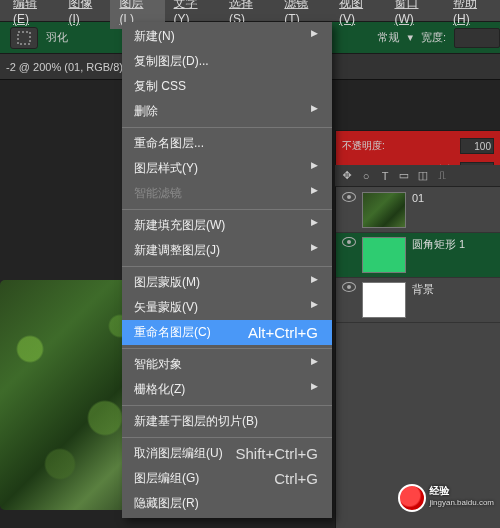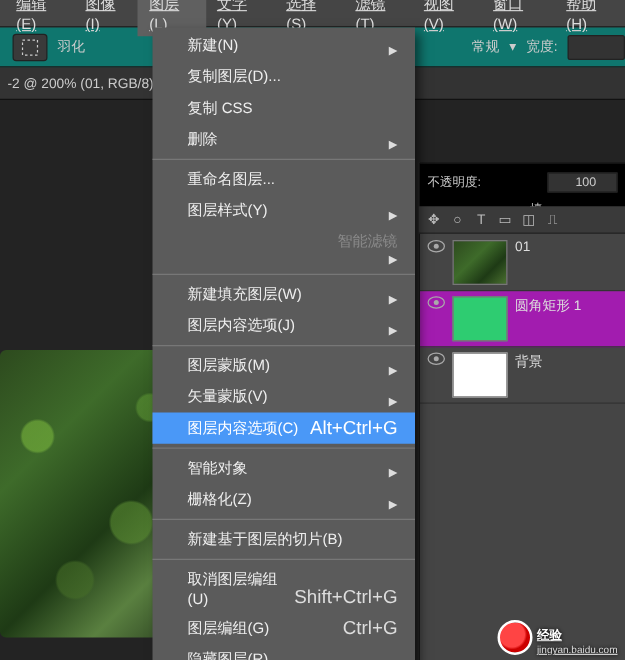--- a/index.html
+++ b/index.html
@@ -25,21 +25,21 @@
   .menubar-item {
     padding: 3px 9px;
     color: #ddd;
     cursor: default;
   }
   .menubar-item.active {
     background: #606060;
   }
   .toolbar {
     height: 32px;
-    background: #0f766e;
+    background: #14532d;
     border-bottom: 1px solid #1a1a1a;
     display: flex;
     align-items: center;
     padding-left: 10px;
     gap: 8px;
   }
   .toolbar .icon-slot {
     width: 28px; height: 22px;
     background: #3a3a3a;
     border: 1px solid #222;
@@ -97,27 +97,27 @@
     left: 122px; top: 22px;
     width: 210px;
     background: #5b5b5b;
     box-shadow: 4px 4px 8px rgba(0,0,0,.5);
     padding: 2px 0;
     z-index: 50;
   }
   .menu-item {
     display: flex;
     justify-content: space-between;
-    align-items: flex-end;
-    padding: 4px 14px 4px 28px;
+    align-items: flex-start;
+    padding: 4px 14px 4px 12px;
     color: #eee;
     font-size: 12px;
     cursor: default;
   }
-  .menu-item.disabled { color: #8a8a8a; flex-direction: column; }
+  .menu-item.disabled { color: #8a8a8a; }
   .menu-item.highlight {
     background: #4a98f7;
     color: #fff;
   }
   .menu-sep {
     height: 1px;
     background: #777;
     margin: 3px 0;
   }
   .menu-item .arrow {
@@ -132,47 +132,47 @@
   .right-panel {
     position: absolute;
     right: 0; top: 130px;
     width: 165px; height: 398px;
     background: #454545;
     border-left: 1px solid #1a1a1a;
     z-index: 5;
   }
   .panel-options {
     height: 50px;
-    background: #000000;
+    background: #b91c1c;
     border-top: 1px solid #1a1a1a;
     border-bottom: 7px solid #f9a8d4;
     padding: 4px 6px;
     font-size: 10px;
     color: #ccc;
   }
   .panel-icon-row {
     display: flex; gap: 6px; margin-top: 4px;
   }
   .panel-option-row {
     display: flex; justify-content: space-between; align-items: center;
     padding: 3px 0;
   }
   .panel-val {
-    width: 56px; height: 16px;
+    width: 34px; height: 16px;
     background: #333; border: 1px solid #222;
-    font-size: 10px; color: #ccc; text-align: right; padding-right: 16px;
+    font-size: 10px; color: #ccc; text-align: right; padding-right: 2px;
   }
 
   .layer-row {
     display: flex; align-items: flex-start;
     padding: 4px 6px;
     gap: 6px;
     border-bottom: 1px solid #333;
   }
-  .layer-row.selected { background: #a21caf; }
+  .layer-row.selected { background: #14532d; }
   .eye-icon {
     width: 14px; height: 10px;
     border: 1px solid #aaa; border-radius: 50%;
     position: relative;
   }
   .eye-icon::after {
     content: ""; position: absolute; left: 4px; top: 2px;
     width: 4px; height: 4px; background: #aaa; border-radius: 50%;
   }
   .thumb {
@@ -195,24 +195,23 @@
     border-bottom: 1px solid #222;
     z-index: 6;
   }
   .ticon {
     width: 16px; height: 16px; color: #bbb;
     display:flex;align-items:center;justify-content:center;font-size:11px;
   }
 
   .watermark {
     position: absolute;
-    right: 6px; bottom: 4px;
-    display:flex;align-items:flex-end;gap:4px;
+    right: 6px; bottom: 16px;
+    display:flex;align-items:flex-start;gap:4px;
     z-index: 60;
-    text-decoration: underline;
   }
   .wm-logo {
     width: 28px; height: 28px; border-radius: 50%;
     background: radial-gradient(circle at 40% 40%, #f44 0 10px, #c00 12px);
     border: 2px solid #fff;
   }
   .wm-txt { display:flex;flex-direction:column; font-size:10px; }
   .wm-txt .zh { color:#fff; font-weight:bold; text-shadow:0 0 3px #000;}
   .wm-txt .py { color:#ddd; font-size:8px; text-shadow:0 0 3px #000;}
 </style>
@@ -281,34 +280,34 @@
     <div class="menu-item disabled">
       <span>智能滤镜</span>
       <span class="arrow">▶</span>
     </div>
     <div class="menu-sep"></div>
     <div class="menu-item">
       <span>新建填充图层(W)</span>
       <span class="arrow">▶</span>
     </div>
     <div class="menu-item">
-      <span>图层内容选项(J)</span>
+      <span>新建调整图层(J)</span>
       <span class="arrow">▶</span>
     </div>
     <div class="menu-sep"></div>
     <div class="menu-item">
       <span>图层蒙版(M)</span>
       <span class="arrow">▶</span>
     </div>
     <div class="menu-item">
       <span>矢量蒙版(V)</span>
       <span class="arrow">▶</span>
     </div>
     <div class="menu-item highlight">
-      <span>图层内容选项(C)</span>
+      <span>重命名图层(C)</span>
       <span class="shortcut">Alt+Ctrl+G</span>
     </div>
     <div class="menu-sep"></div>
     <div class="menu-item">
       <span>智能对象</span>
       <span class="arrow">▶</span>
     </div>
     <div class="menu-item">
       <span>栅格化(Z)</span>
       <span class="arrow">▶</span>

